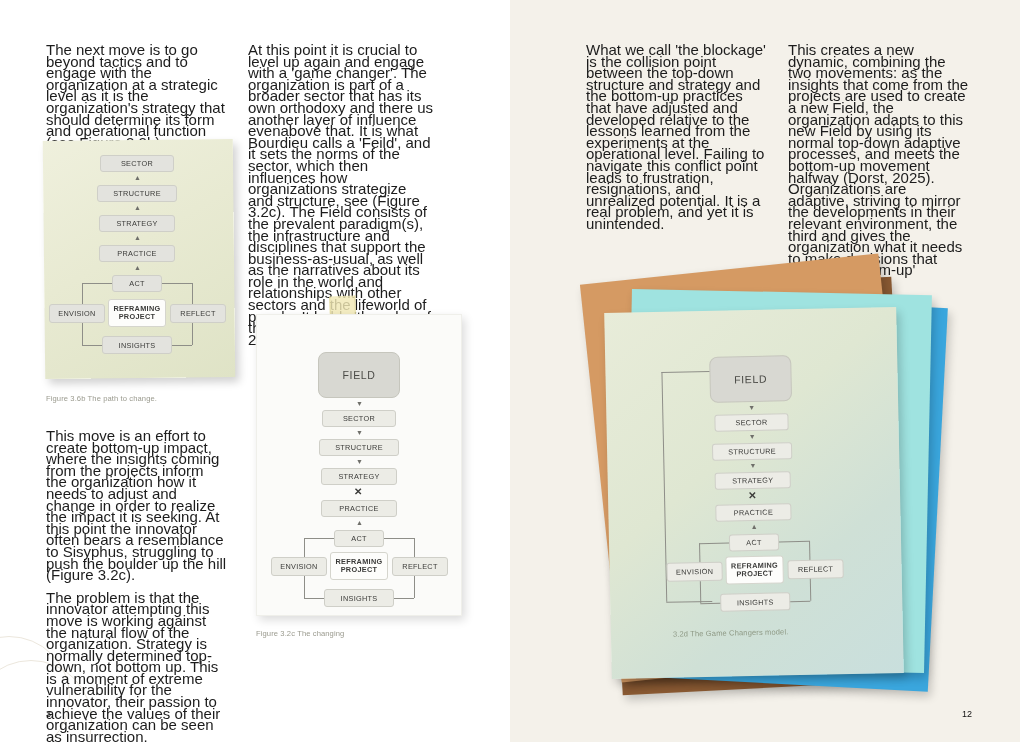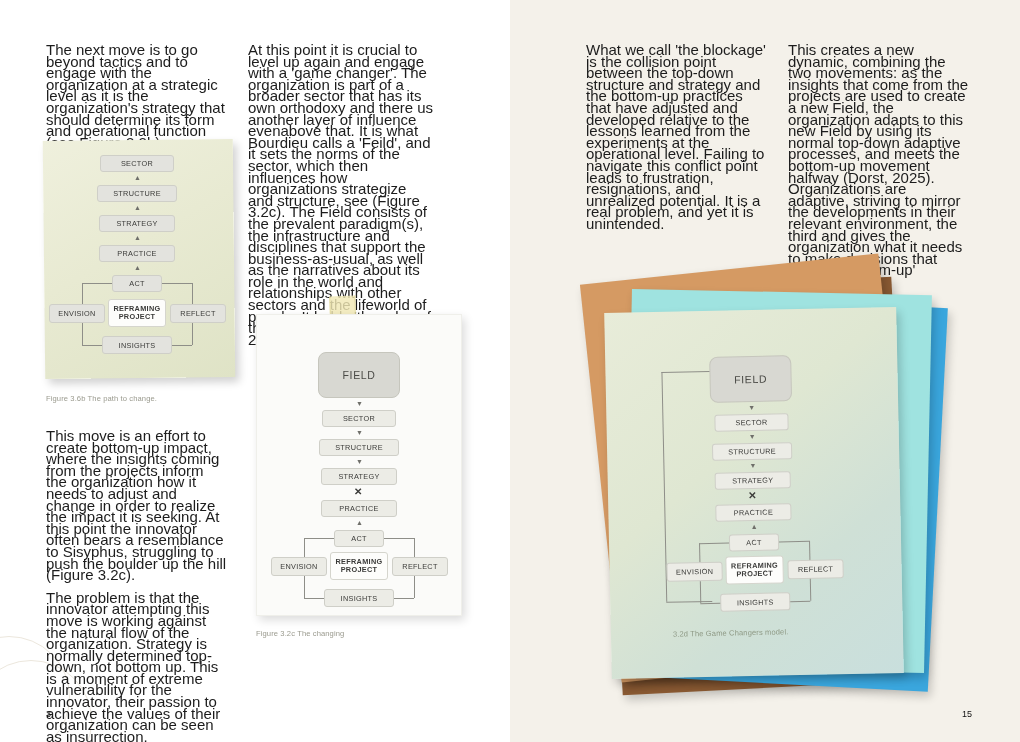--- a/index.html
+++ b/index.html
@@ -358,15 +358,15 @@
     <div class="hline" style="left:90px; top:292px; width:30px;"></div>
     <div class="hline" style="left:170px; top:292px; width:30px;"></div>
     <div class="node light" style="left:110px; top:283px; width:70px; height:18px;">
         <span>INSIGHTS</span>
       </div>
 
     <div class="caption" style="left:62px; top:318px; color:#8f9a86;">3.2d The Game Changers model.</div>
   </div>
 
   <div class="folio" style="left:46px;">3</div>
-  <div class="folio" style="left:962px;">15</div>
+  <div class="folio" style="left:962px;">12</div>
 
 </div>
 
 </body></html>

